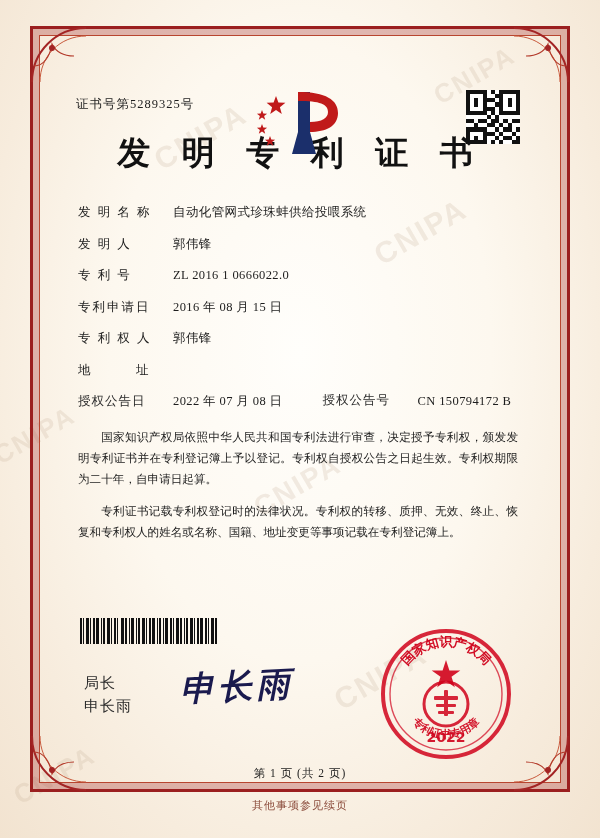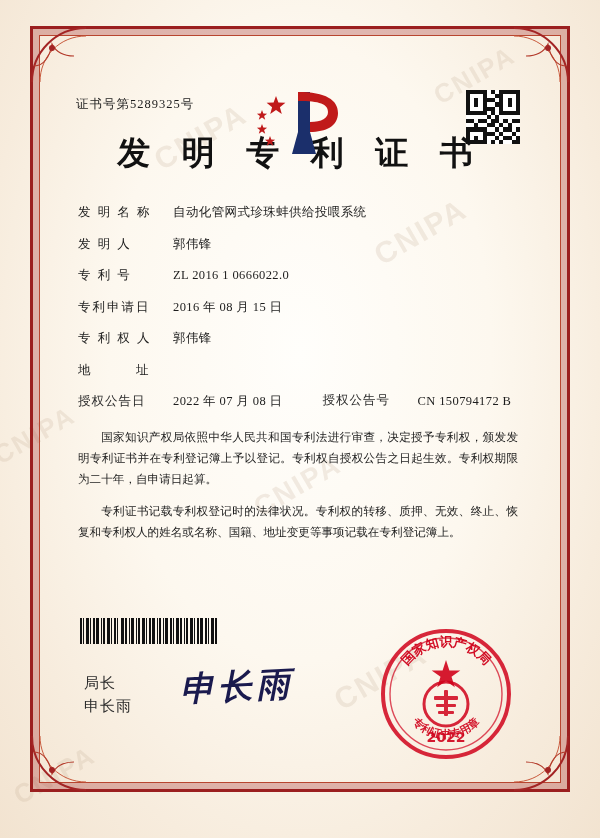--- a/index.html
+++ b/index.html
@@ -529,14 +529,16 @@
         <textPath href="#sealTop" startOffset="50%" text-anchor="middle">国家知识产权局</textPath>
       </text>
       <path id="sealBottom" d="M 68 68 m -44 0 a 44 44 0 0 0 88 0" fill="none"></path>
       <text font-family="DejaVu Sans, sans-serif" font-size="11" font-weight="700" fill="#d0021b" opacity="0.9">
         <textPath href="#sealBottom" startOffset="50%" text-anchor="middle">专利证书专用章</textPath>
       </text>
       <text x="68" y="116" text-anchor="middle" font-family="DejaVu Sans, sans-serif" font-size="14" font-weight="700" fill="#d0021b" opacity="0.9">2022</text>
     </svg>
   </div>
 
+  <div class="page-no">第 1 页 (共 2 页)</div>
+  <div class="footer-note">其他事项参见续页</div>
 
 </div>
 
 </body></html>

